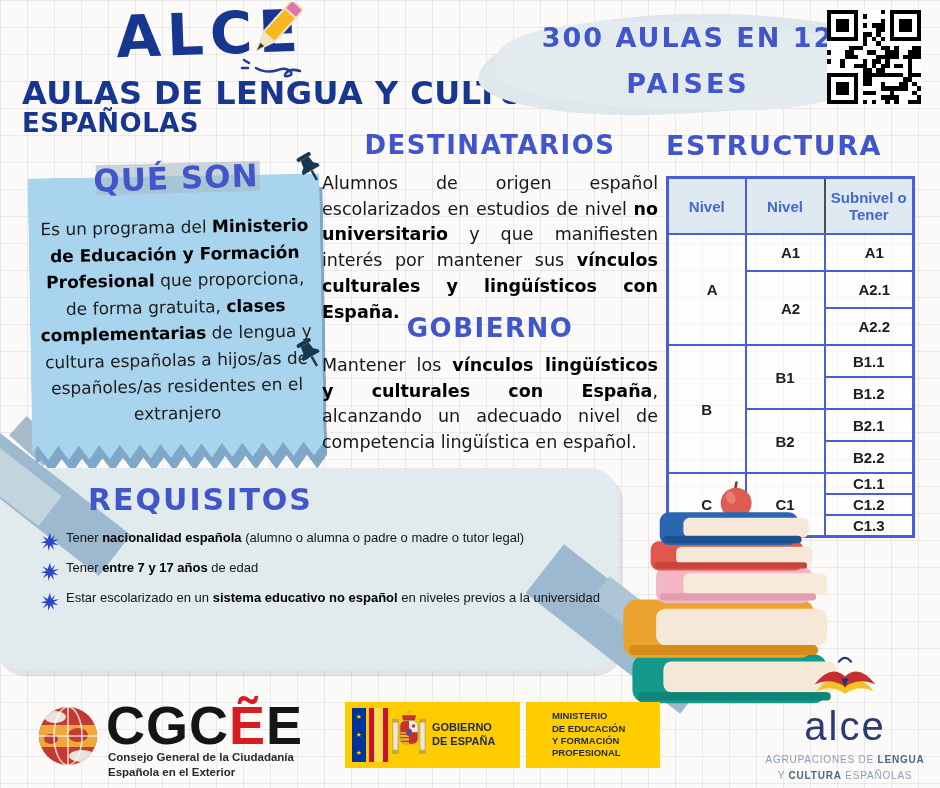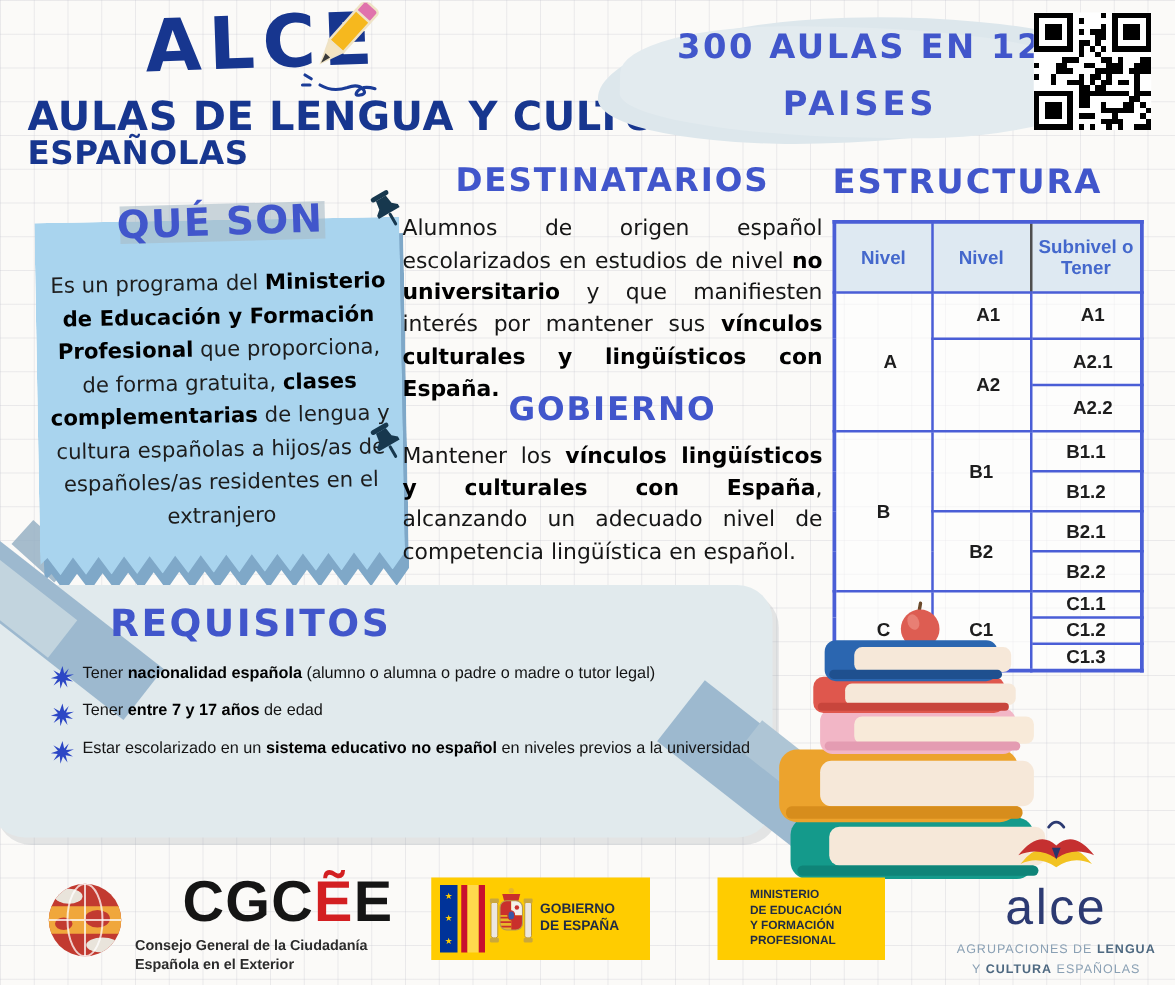--- a/index.html
+++ b/index.html
@@ -68,31 +68,31 @@
   .acc-br2{left:596px;top:586px;width:42px;height:30px;background:#aec5d5;transform:rotate(38deg);}
   .req-title{left:88px;top:482px;font-size:30px;letter-spacing:2px;}
   .req-list{left:40px;top:529px;width:560px;}
   .req-item{display:flex;align-items:flex-start;margin-bottom:7px;}
   .req-item .bullet{flex:0 0 20px;margin:3px 6px 0 0;}
   .req-text{text-align:justify;font-size:13px;line-height:1.38;color:#141414;font-family:Liberation Sans, sans-serif;}
   
   .books{left:585px;top:474px;width:275px;height:232px;}
   
   .globe{left:36px;top:704px;width:64px;height:64px;}
-  .cgcee-acr{left:106px;top:694px;font-size:46px;font-weight:bold;color:#151515;letter-spacing:1px;font-family:"Liberation Sans",sans-serif;margin-left:40px;}
+  .cgcee-acr{left:106px;top:694px;font-size:54px;font-weight:bold;color:#151515;letter-spacing:1px;font-family:"Liberation Sans",sans-serif;}
   .cgcee-acr .red{color:#d31f21;}
   .cgcee-desc{left:108px;top:750px;font-size:11.5px;font-weight:bold;color:#2b2b2b;line-height:1.3;font-family:"Liberation Sans",sans-serif;}
   .gov-box{left:345px;top:702px;width:175px;height:66px;background:#ffcc00;display:flex;align-items:center;padding:0 4px 0 7px;box-sizing:border-box;}
   .eu-strip{width:14px;height:54px;background:#003399;display:flex;flex-direction:column;justify-content:space-around;align-items:center;}
   .eu-strip span{color:#ffcc00;font-size:7px;line-height:1;}
   .tri{display:flex;width:19px;height:54px;margin-left:3px;}
   .tri .r{width:5px;background:#c8102e;} .tri .y{width:9px;background:#ffd94d;}
   .arms{width:36px;height:56px;margin-left:3px;}
   .gov-text{margin-left:5px;font-size:11px;font-weight:bold;color:#1f2a44;line-height:1.25;font-family:"Liberation Sans",sans-serif;}
-  .min-box{left:526px;top:702px;width:134px;height:66px;background:#ffcc00;display:flex;align-items:center;box-sizing:border-box;padding-left:26px;margin-left:48px;}
+  .min-box{left:526px;top:702px;width:134px;height:66px;background:#ffcc00;display:flex;align-items:center;box-sizing:border-box;padding-left:26px;}
   .min-text{font-size:9.5px;font-weight:bold;color:#1f2a44;line-height:1.3;font-family:"Liberation Sans",sans-serif;}
   .alce-logo{left:762px;top:652px;width:166px;text-align:center;}
   .bird{width:78px;height:54px;}
   .wordmark{font-size:40px;color:#2c3a72;letter-spacing:2px;line-height:1;margin-top:-4px;font-family:"Liberation Sans",sans-serif;}
   .tagline{font-size:10px;letter-spacing:.8px;color:#8aa0b4;line-height:1.55;margin-top:6px;font-family:"Liberation Sans",sans-serif;}
   .tagline b{color:#4d6880;}
 </style>
 </head>
 <body>
 

